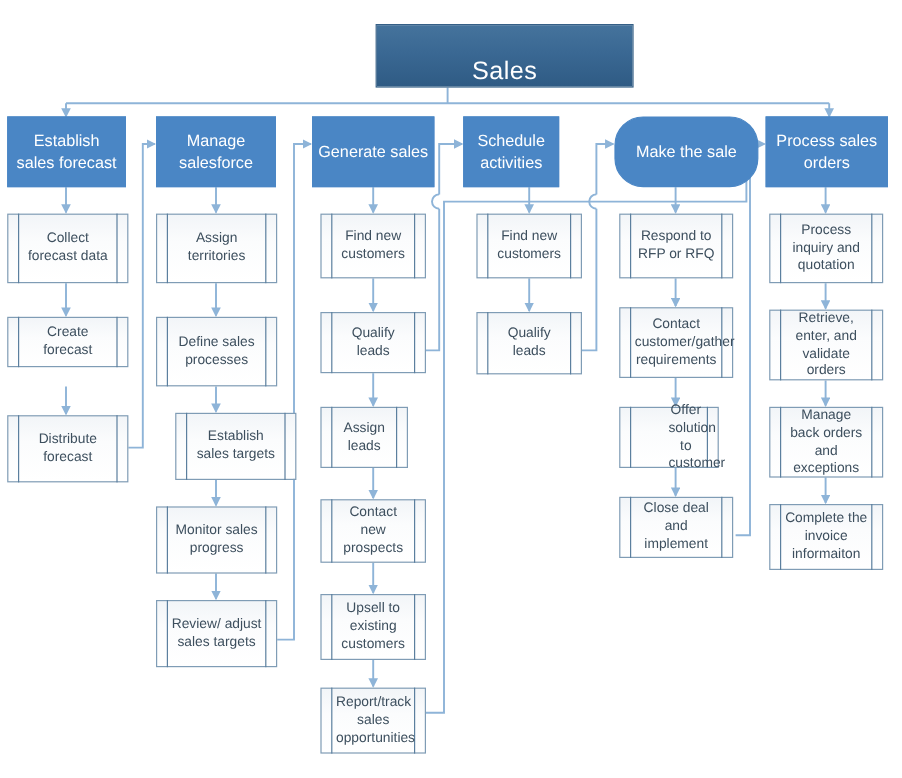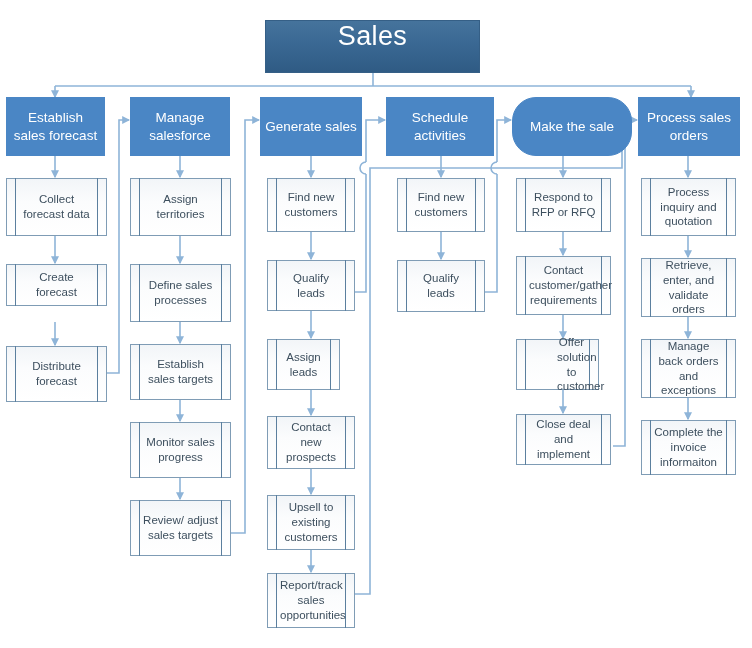--- a/index.html
+++ b/index.html
@@ -24,26 +24,27 @@
   }
 
   
   .root-node{
     position:absolute;
     box-sizing:border-box;
     background:linear-gradient(180deg,#45739c 0%,#3a6893 45%,#2f5b84 100%);
     border:1px solid #355f86;
     color:#ffffff;
     display:flex;
-    align-items:flex-start;
+    align-items:flex-end;
     justify-content:center;
     text-align:center;
-    font-size:27px;
+    font-size:21px;
     letter-spacing:.4px;
     line-height:1.15;
+    margin-left:48px;
   }
 
   
   .head-node{
     position:absolute;
     box-sizing:border-box;
     background:#4a86c5;
     border:1px solid #4a86c5;
     color:#ffffff;
     display:flex;
@@ -172,21 +173,21 @@
 
   <div class="head-node" style="left:130px;top:97px;width:100px;height:59px;">
     <span>Manage salesforce</span>
   </div>
   <div class="proc-node" style="left:130px;top:178px;width:101px;height:58px;">
     <span class="txt">Assign territories</span>
   </div>
   <div class="proc-node" style="left:130px;top:264px;width:101px;height:58px;">
     <span class="txt">Define sales processes</span>
   </div>
-  <div class="proc-node" style="left:130px;top:344px;width:101px;height:56px;">
+  <div class="proc-node" style="left:146px;top:344px;width:101px;height:56px;">
     <span class="txt">Establish sales targets</span>
   </div>
   <div class="proc-node" style="left:130px;top:422px;width:101px;height:56px;justify-content:center;">
     <span class="txt">Monitor sales progress</span>
   </div>
   <div class="proc-node" style="left:130px;top:500px;width:101px;height:56px;">
     <span class="txt">Review/ adjust sales targets</span>
   </div>
 
   <div class="head-node" style="left:260px;top:97px;width:102px;height:59px;">
@@ -204,21 +205,21 @@
   <div class="proc-node" style="left:267px;top:416px;width:88px;height:53px;">
     <span class="txt">Contact new prospects</span>
   </div>
   <div class="proc-node" style="left:267px;top:495px;width:88px;height:55px;">
     <span class="txt">Upsell to existing customers</span>
   </div>
   <div class="proc-node" style="left:267px;top:573px;width:88px;height:55px;">
     <span class="txt">Report/track sales opportunities</span>
   </div>
 
-  <div class="head-node" style="left:386px;top:97px;width:108px;height:59px;align-items:center;">
+  <div class="head-node" style="left:386px;top:97px;width:80px;height:59px;align-items:center;">
     <span>Schedule activities</span>
   </div>
   <div class="proc-node" style="left:397px;top:178px;width:88px;height:54px;">
     <span class="txt">Find new customers</span>
   </div>
   <div class="proc-node" style="left:397px;top:260px;width:88px;height:52px;">
     <span class="txt">Qualify leads</span>
   </div>
 
   <div class="head-node" style="left:512px;top:97px;width:120px;height:59px;border-radius:24px;">

